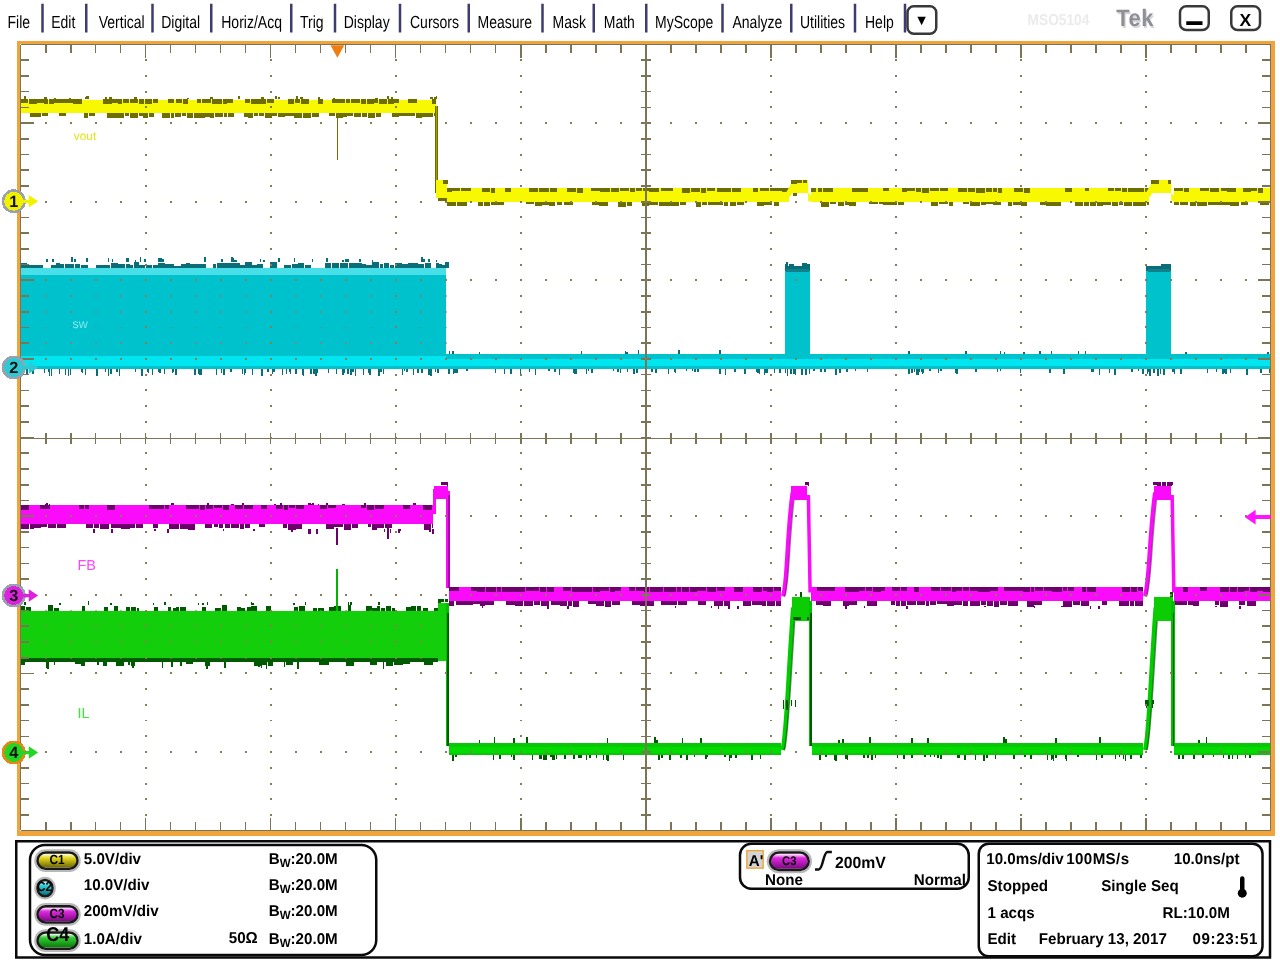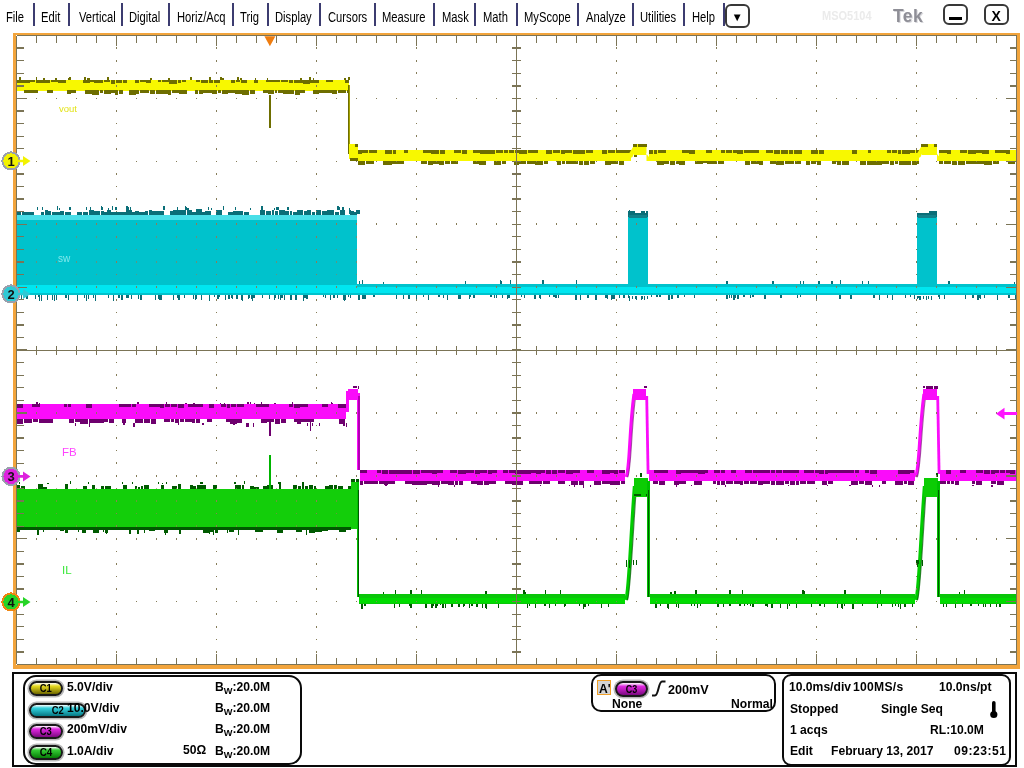--- a/index.html
+++ b/index.html
@@ -222,32 +222,32 @@
   </svg>
 <div style="position:absolute;left:11.5px;top:671.5px;width:1005px;height:95px;border:2.6px solid #0a0a0a;background:#fff;box-sizing:border-box"></div>
 <div class="box" style="left:22.5px;top:675px;width:279px;height:90px;border-radius:13px"></div> 
 <div class="box" style="left:591px;top:674px;width:185px;height:37.5px;border-radius:10px"></div> 
 <div class="box" style="left:782px;top:674px;width:229px;height:91.5px;border-radius:9px"></div>
 <div class="pill" style="left:28.8px;top:681.3px;width:34px;height:15.2px;background:linear-gradient(180deg,#ffffff 0%,#e8dc20 28%,#6f6800 100%)">
     <span style="font-size:10.5px">C1</span>
   </div>
 <div class="bt" style="left:67px;top:680px">5.0V/div</div>
 <div class="bt" style="left:215px;top:680px">B<span class="sw">W</span>:20.0M</div>
-<div class="pill" style="left:28.8px;top:702.5px;width:57px;height:15.2px;background:linear-gradient(180deg,#ffffff 0%,#35d2de 28%,#067884 100%)">
+<div class="pill" style="left:28.8px;top:702.5px;width:14px;height:15.2px;background:linear-gradient(180deg,#ffffff 0%,#35d2de 28%,#067884 100%)">
     <span style="font-size:10.5px">C2</span>
   </div>
 <div class="bt" style="left:67px;top:701.2px">10.0V/div</div>
 <div class="bt" style="left:215px;top:701.2px">B<span class="sw">W</span>:20.0M</div>
 <div class="pill" style="left:28.8px;top:723.7px;width:34px;height:15.2px;background:linear-gradient(180deg,#ffffff 0%,#e028e0 28%,#7c0a80 100%)">
     <span style="font-size:10.5px">C3</span>
   </div>
 <div class="bt" style="left:67px;top:722.4px">200mV/div</div>
 <div class="bt" style="left:215px;top:722.4px">B<span class="sw">W</span>:20.0M</div>
 <div class="pill" style="left:28.8px;top:744.9px;width:34px;height:15.2px;background:linear-gradient(180deg,#ffffff 0%,#35cc35 28%,#077c07 100%)">
-    <span style="font-size:11px">C4</span>
+    <span style="font-size:16px">C4</span>
   </div>
 <div class="bt" style="left:67px;top:743.6px">1.0A/div</div>
 <div class="bt" style="left:183px;top:743px">50Ω</div>
 <div class="bt" style="left:215px;top:743.6px">B<span class="sw">W</span>:20.0M</div>
 <div style="position:absolute;left:596.5px;top:680px;width:14.5px;height:14.5px;background:#d4d4d4;border:1.6px solid #f0a028;box-sizing:border-box"></div>
 <div class="bt" style="left:598.6px;top:681.5px">A'</div>
 <div class="pill" style="left:615px;top:681px;width:33px;height:16px;background:linear-gradient(180deg,#ffffff 0%,#e028e0 28%,#7c0a80 100%)">
     <span style="font-size:10px">C3</span>
   </div>
 <svg style="position:absolute;left:651px;top:679px" width="16" height="19">

